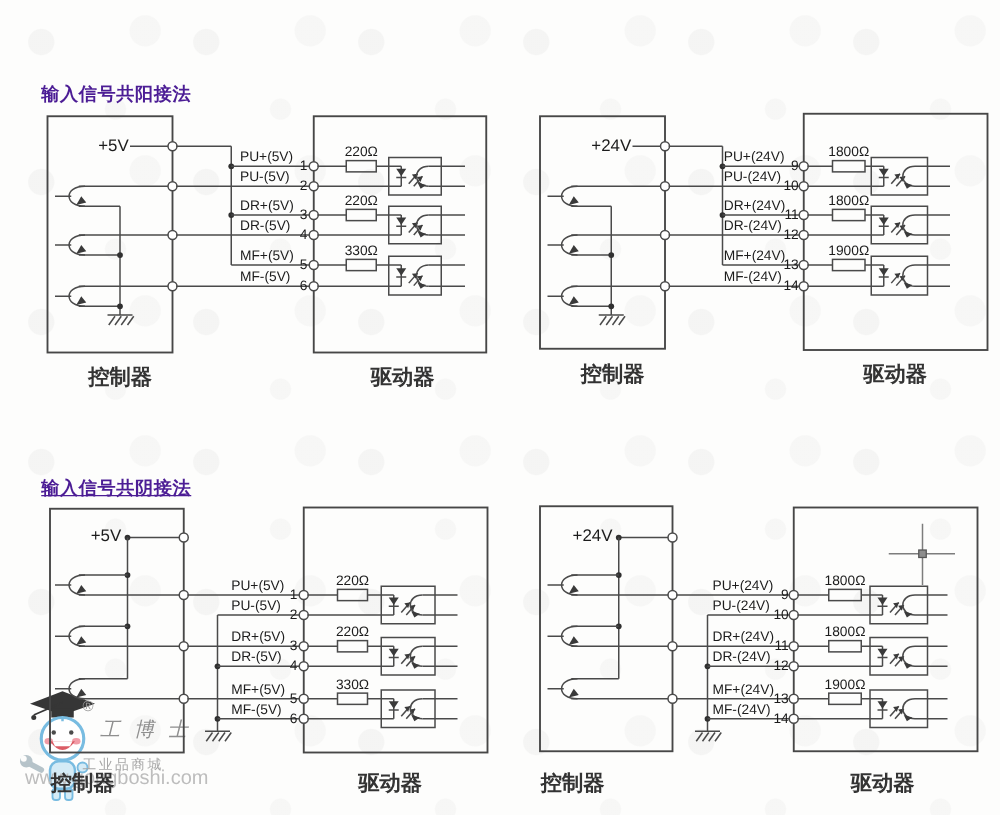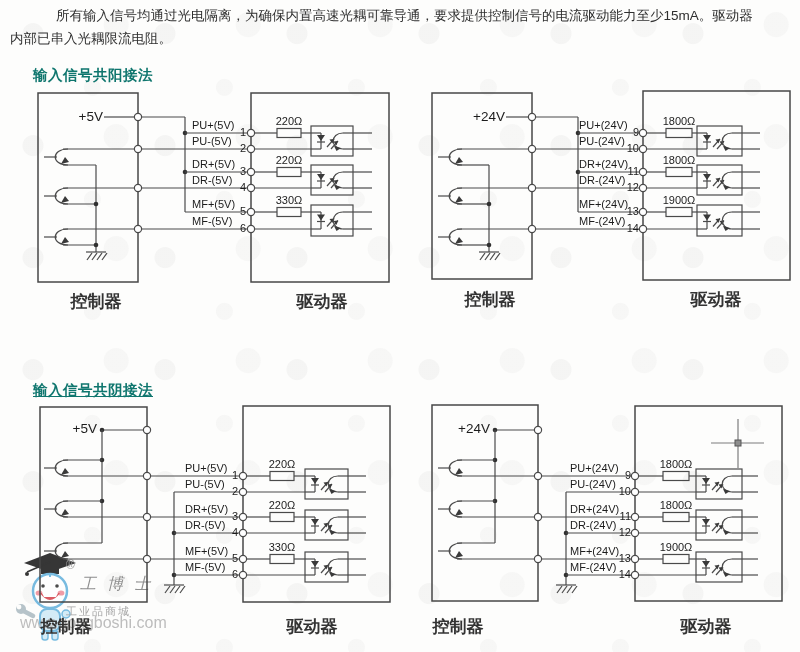--- a/index.html
+++ b/index.html
@@ -15,21 +15,21 @@
       radial-gradient(circle at 70% 78%, rgba(150,150,150,0.06) 0 8px, transparent 9px),
       radial-gradient(circle at 88% 22%, rgba(150,150,150,0.06) 0 12px, transparent 13px);
     background-size:132px 112px;
   }
   .intro{
     position:absolute;left:10px;top:4px;width:784px;
     font-size:13.5px;line-height:23px;color:#2f2f2f;
   }
   .intro .l1{text-indent:46px;}
   .sec-heading{
-    position:absolute;left:33px;font-size:14.5px;font-weight:bold;color:#0f766e;
+    position:absolute;left:33px;font-size:14.5px;font-weight:bold;color:#4c1d95;
     letter-spacing:0.5px;
   }
   #heading-anode{top:66px;}
   #heading-cathode{top:381px;text-decoration:underline;}
   svg.diagram{position:absolute;}
   svg .w{stroke:#4a4a4a;stroke-width:1.2;fill:none;}
   svg .box{stroke:#474747;stroke-width:1.5;fill:none;}
   svg .term{fill:#ffffff;stroke:#4a4a4a;stroke-width:1.2;}
   svg .dot{fill:#303030;stroke:none;}
   svg .fill{fill:#3a3a3a;stroke:none;}
@@ -48,24 +48,20 @@
     color:#8f8f8f;font-family:"Liberation Serif","DejaVu Serif",serif;font-style:italic;}
   .wm .tagline{position:absolute;left:52px;top:56px;font-size:11px;color:#a6a6a6;letter-spacing:2px;}
   .wm .url{position:absolute;left:6px;top:66px;font-size:16px;color:#bdbdbd;}
   .wm svg{position:absolute;left:0;top:0;}
 </style>
 </head>
 <body>
 
 <div class="page">
 
-  <div class="intro">
-    <div class="l1">所有输入信号均通过光电隔离，为确保内置高速光耦可靠导通，要求提供控制信号的电流驱动能力至少15mA。驱动器</div>
-    <div class="l2">内部已串入光耦限流电阻。</div>
-  </div>
 
   <div class="sec-heading" id="heading-anode">输入信号共阳接法</div>
   <div class="sec-heading" id="heading-cathode">输入信号共阴接法</div>
 
   <div class="wm">
     <svg width="72" height="98" viewBox="0 0 72 98">
       <g opacity="0.88">
         <polygon points="10,15 36,5 62,15 36,24" fill="#1b1b1b"></polygon>
         <rect x="27" y="19" width="18" height="7" fill="#1b1b1b"></rect>
         <line x1="36" y1="14" x2="13" y2="24" stroke="#1b1b1b" stroke-width="1.5"></line>

